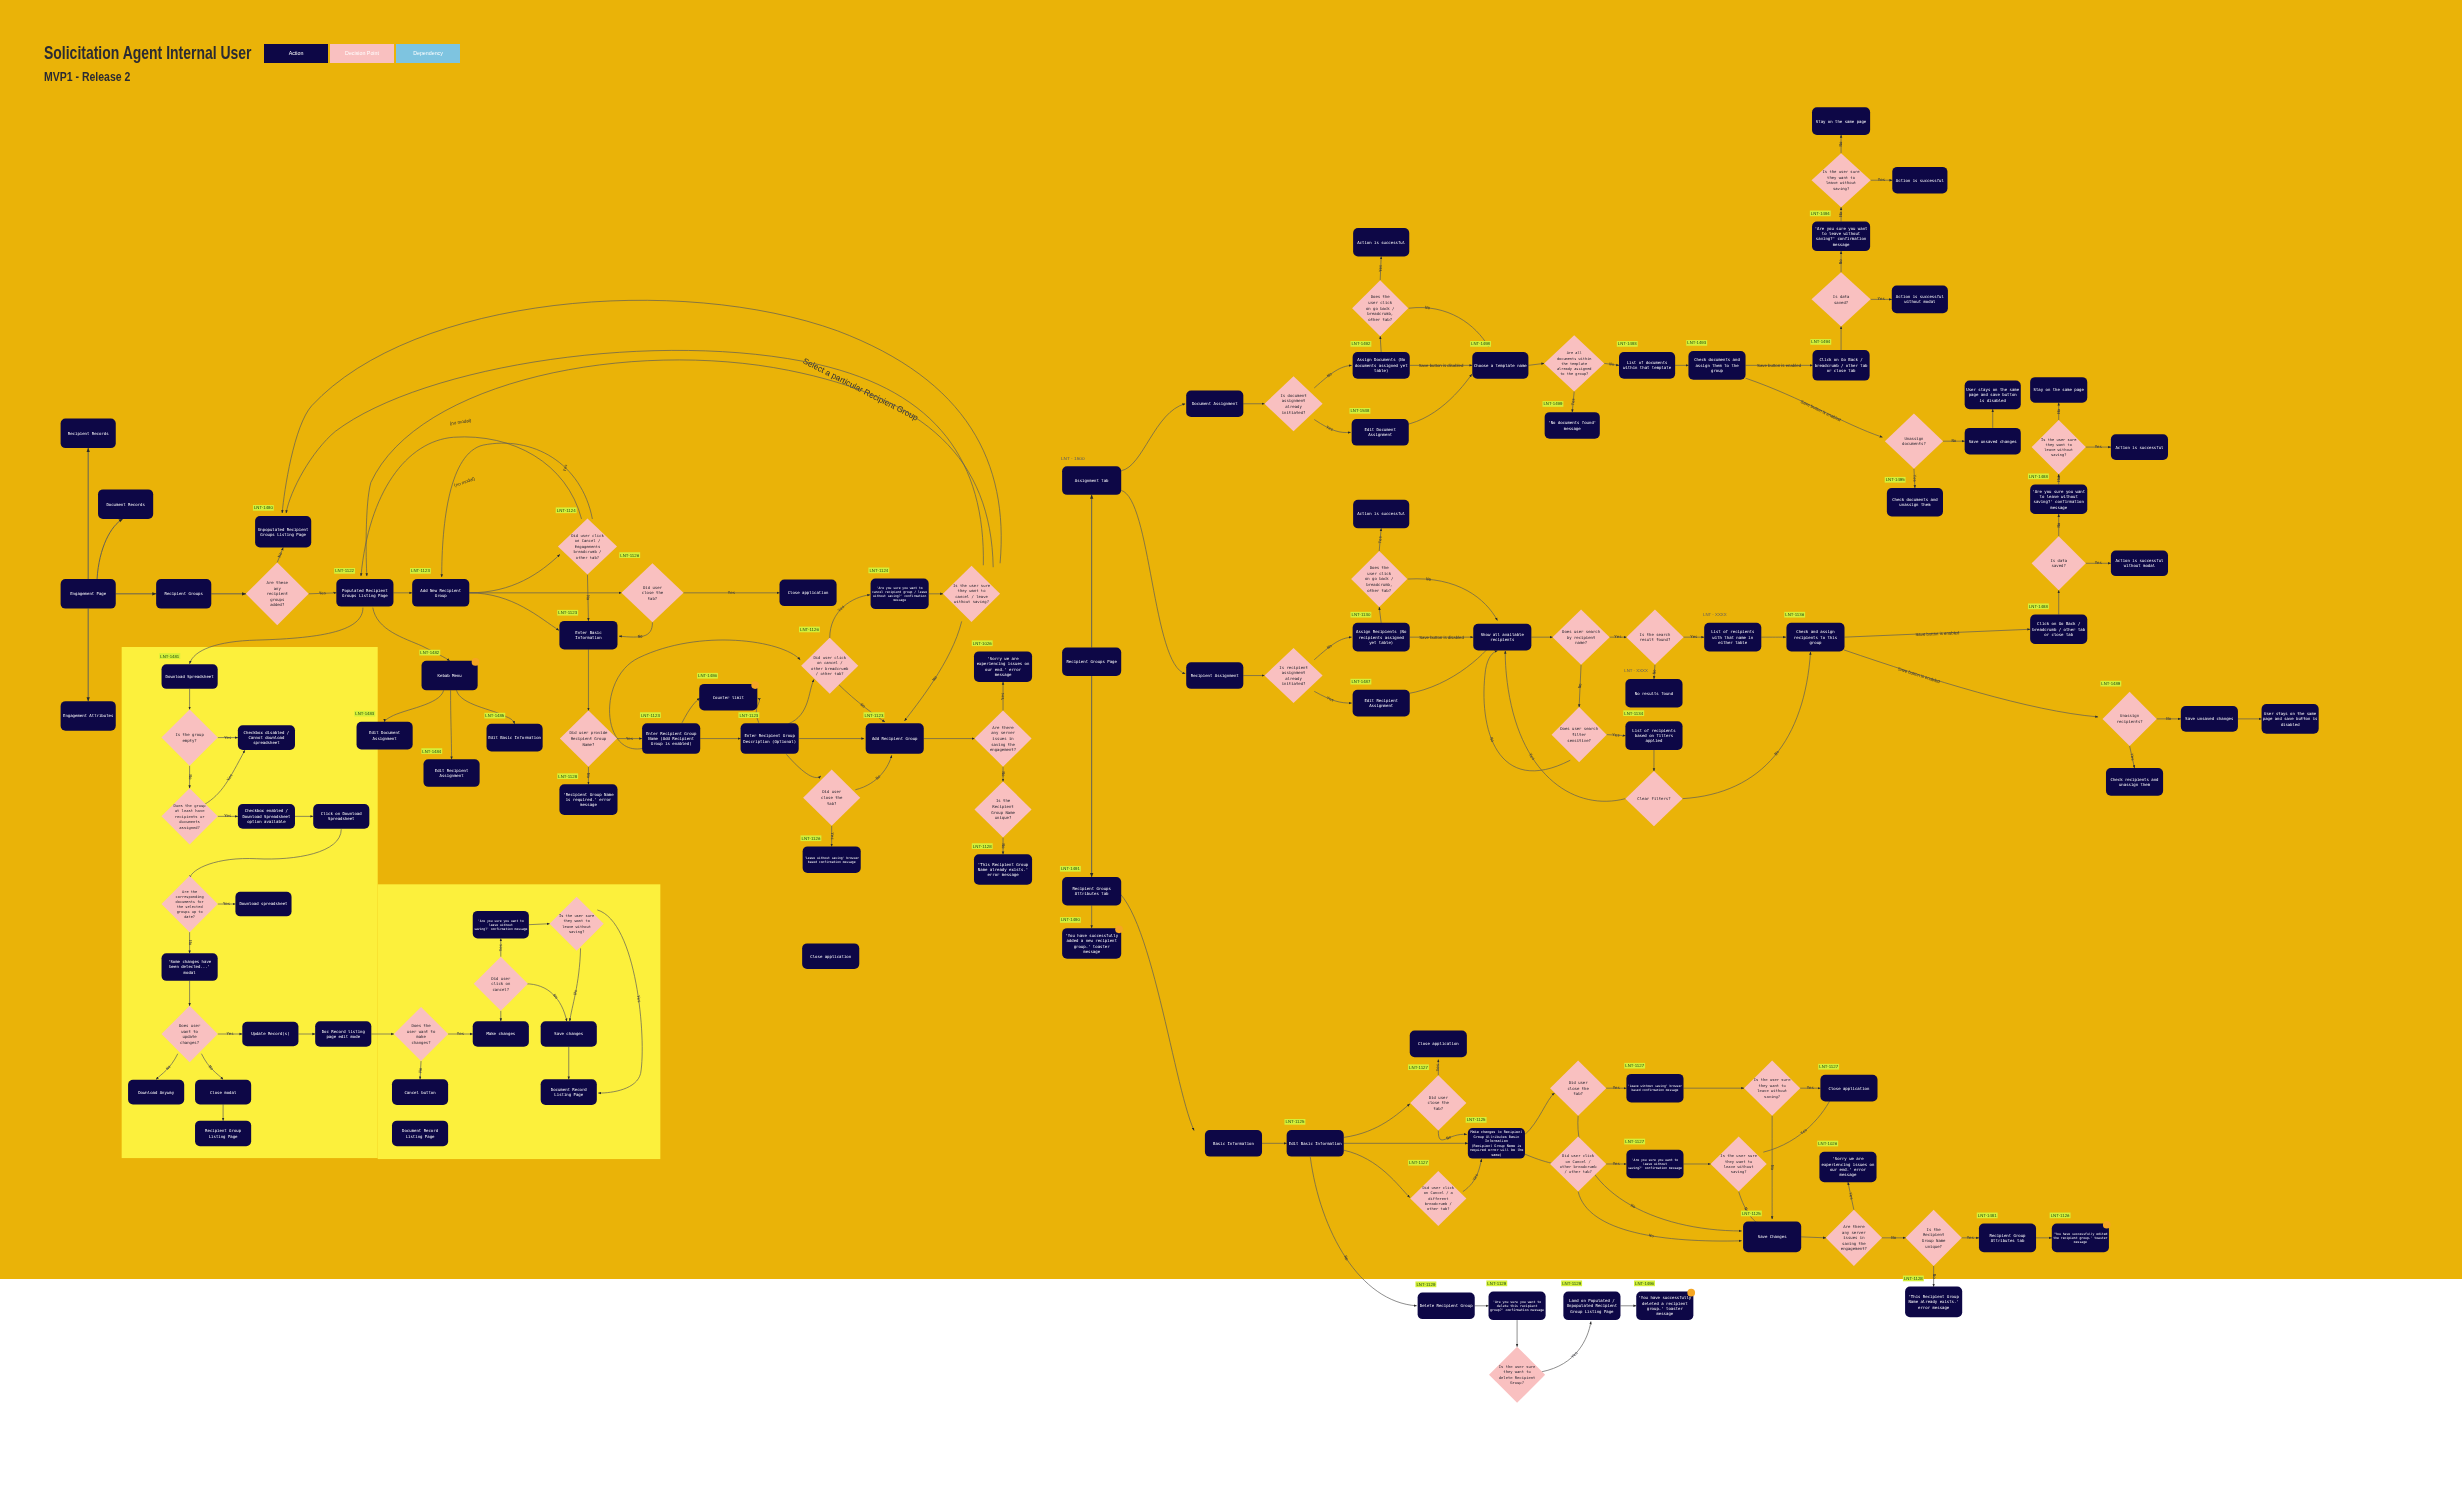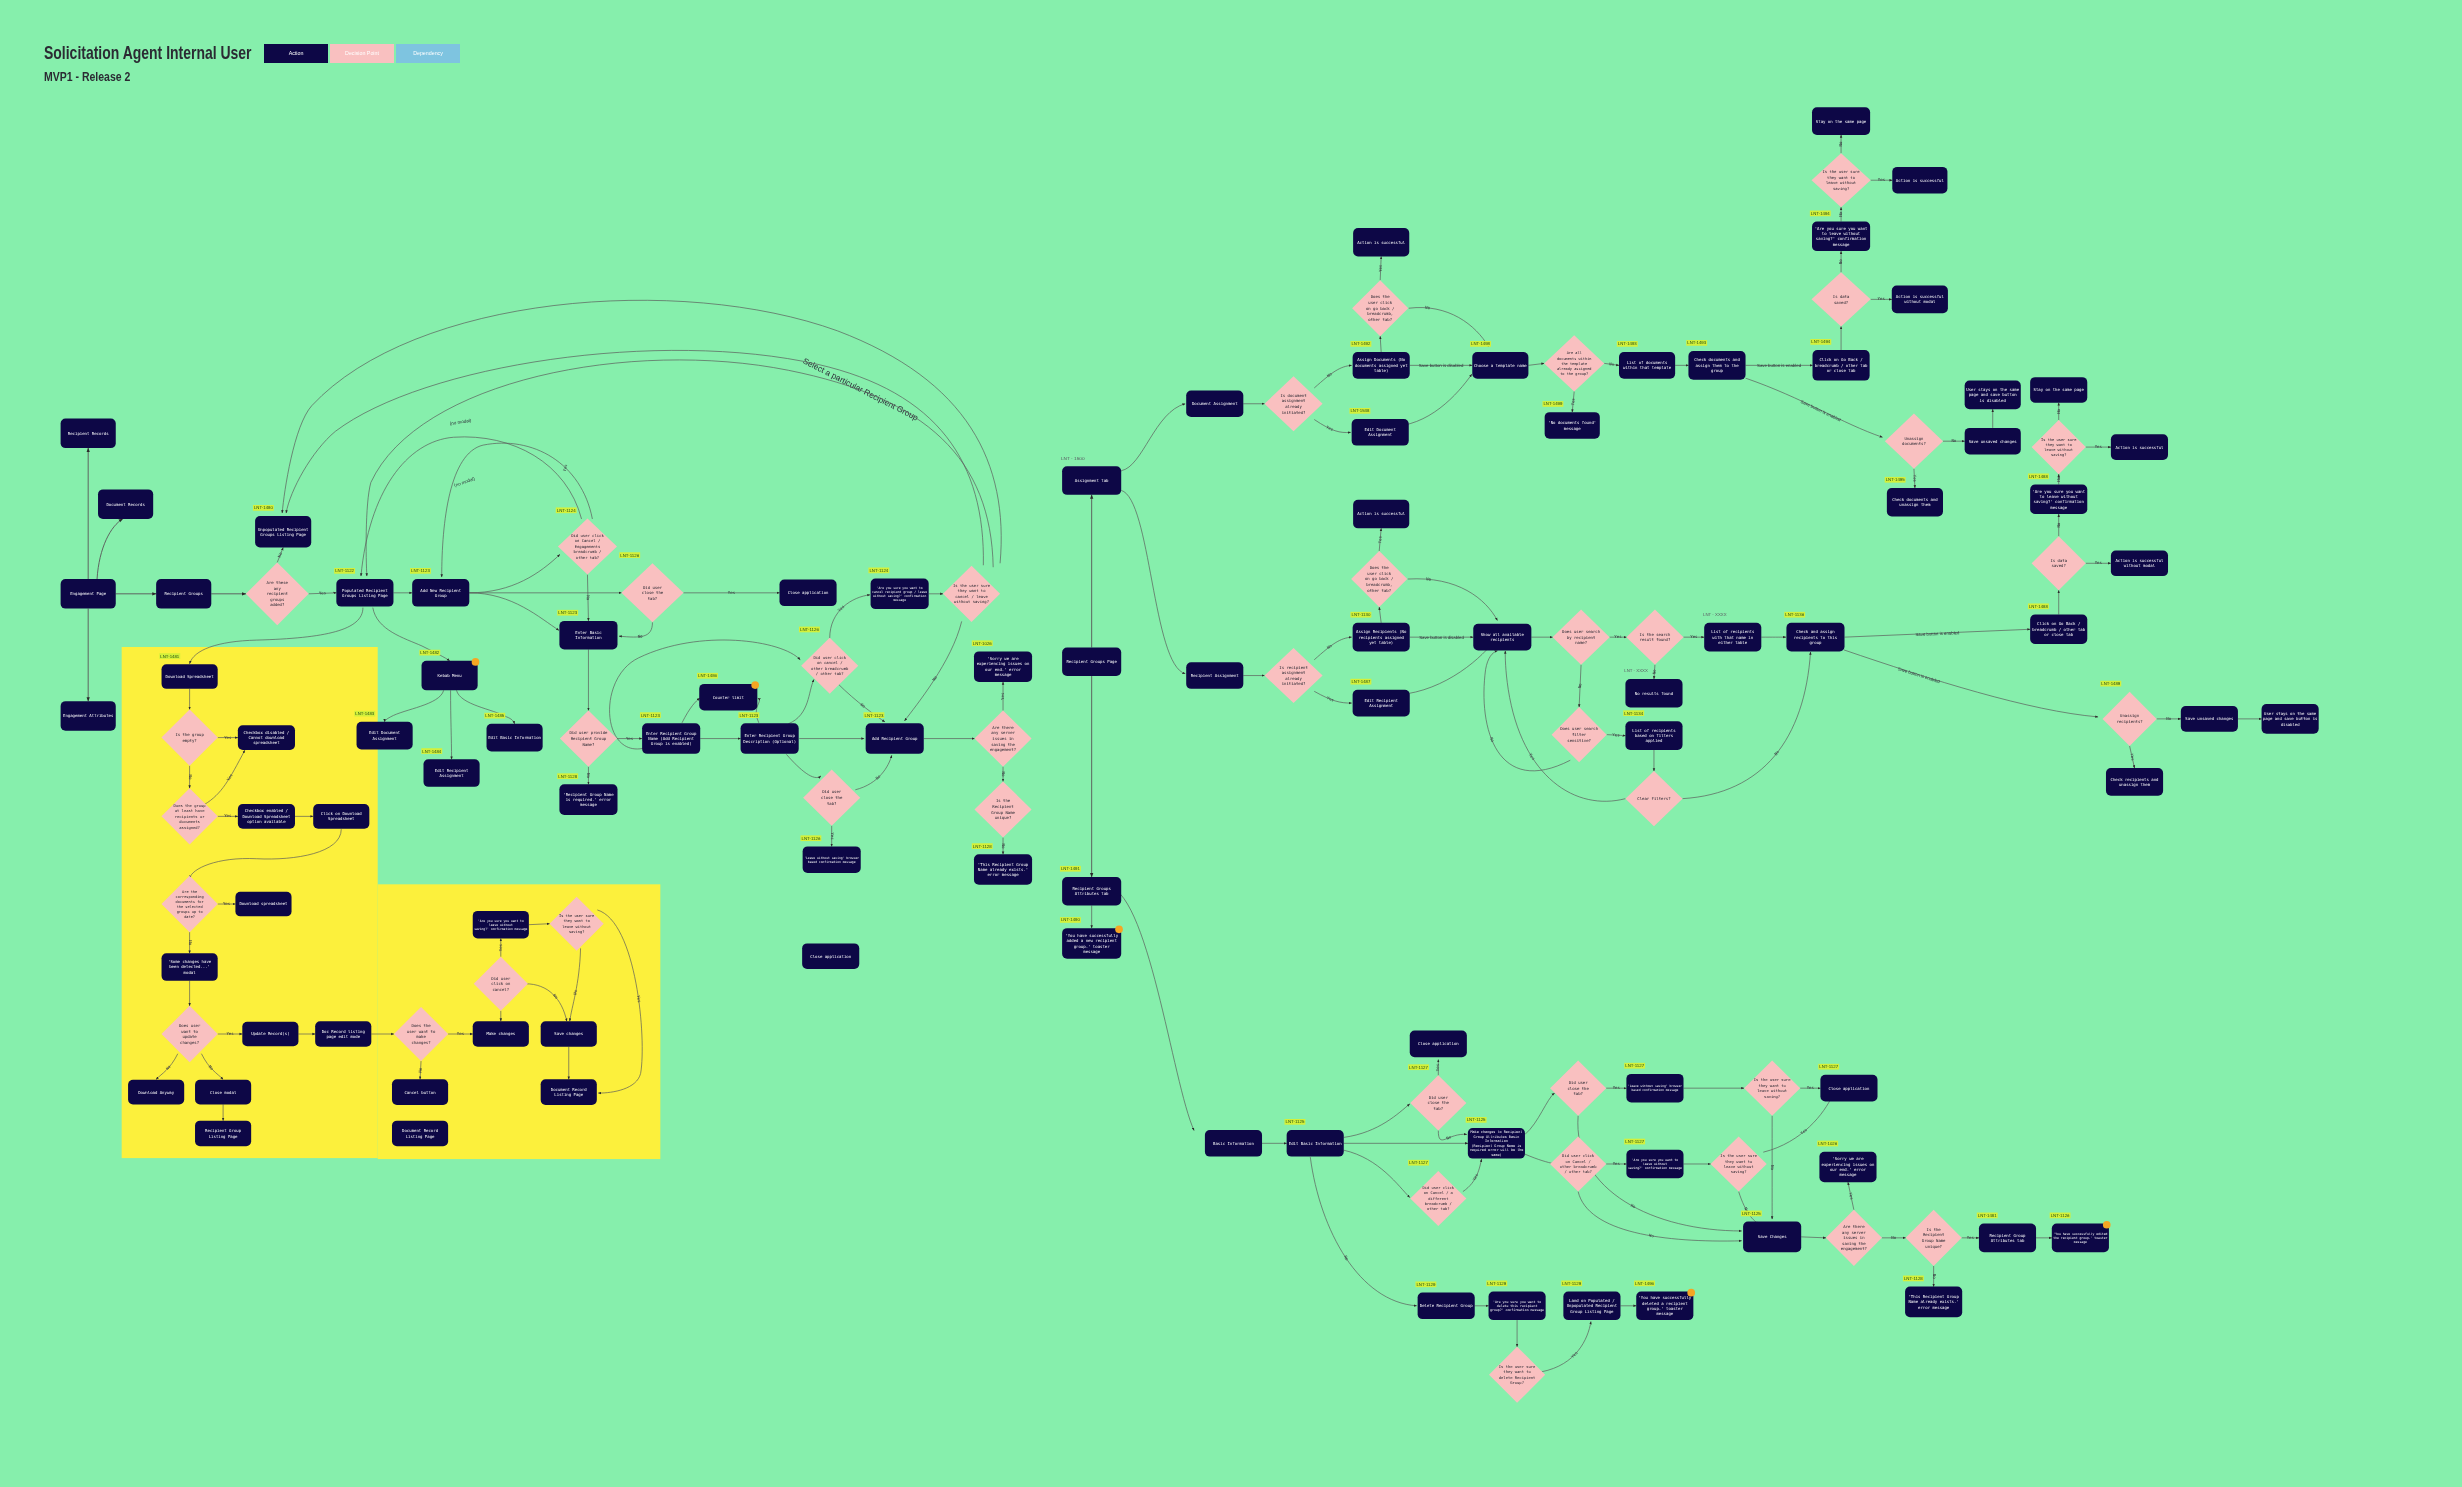--- a/index.html
+++ b/index.html
@@ -1,19 +1,19 @@
 <!DOCTYPE html>
 <html><head>
 <meta charset="utf-8">
 <style>
   * { box-sizing: border-box; }
   html, body { margin:0; padding:0; background:#ffffff; }
   body { width:2463px; height:1487px; overflow:hidden;
          font-family:"Liberation Sans", sans-serif; -webkit-font-smoothing:antialiased; }
-  #stage { position:relative; width:2463px; height:1487px; background:#86efac; }
+  #stage { position:relative; width:2463px; height:1279px; background:#eab308; }
   #hdr-title { position:absolute; left:44px; top:43px; font-size:17.7px; font-weight:700;
                color:#2b2b33; white-space:nowrap; width:max-content; width:max-content;
                transform:scaleX(0.79); transform-origin:0 0; }
   #hdr-sub { position:absolute; left:44px; top:69px; font-size:12.8px; font-weight:700;
              color:#2b2b33; white-space:nowrap; width:max-content;
              transform:scaleX(0.82); transform-origin:0 0; }
   #legend { position:absolute; left:264px; top:44px; display:flex; gap:2px; }
   #legend .lg { width:64px; height:18.7px; display:flex; align-items:center;
                 justify-content:center; font-size:5.3px; color:#ffffff;
                 font-family:"Liberation Sans", sans-serif; }

